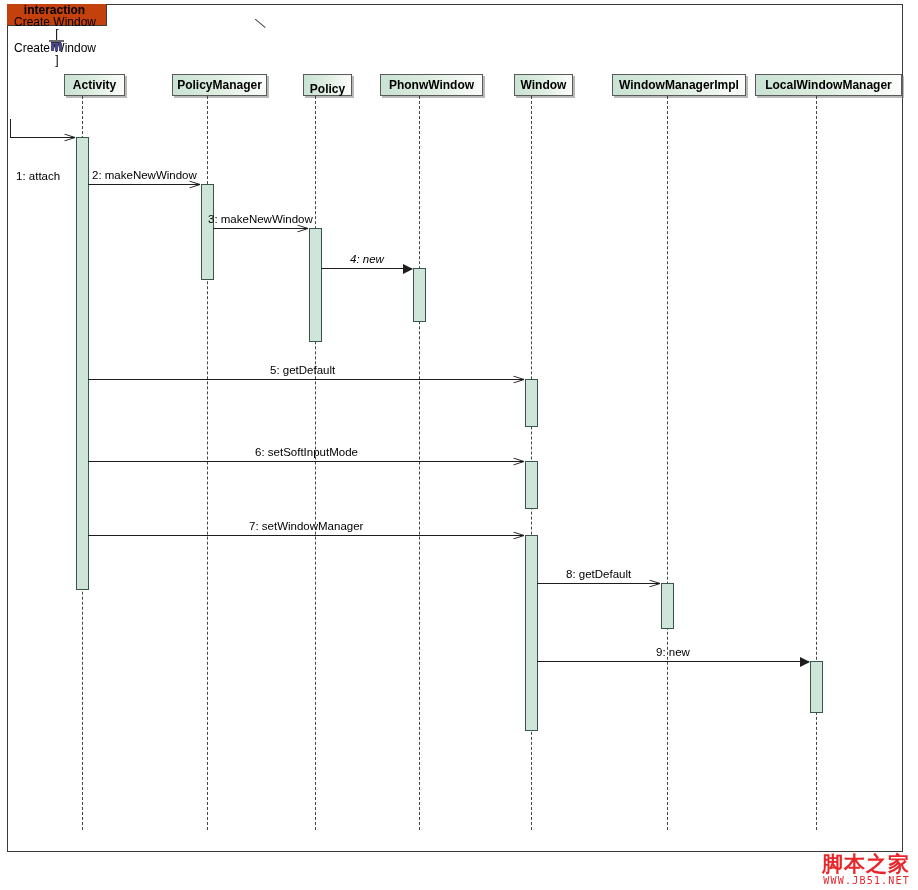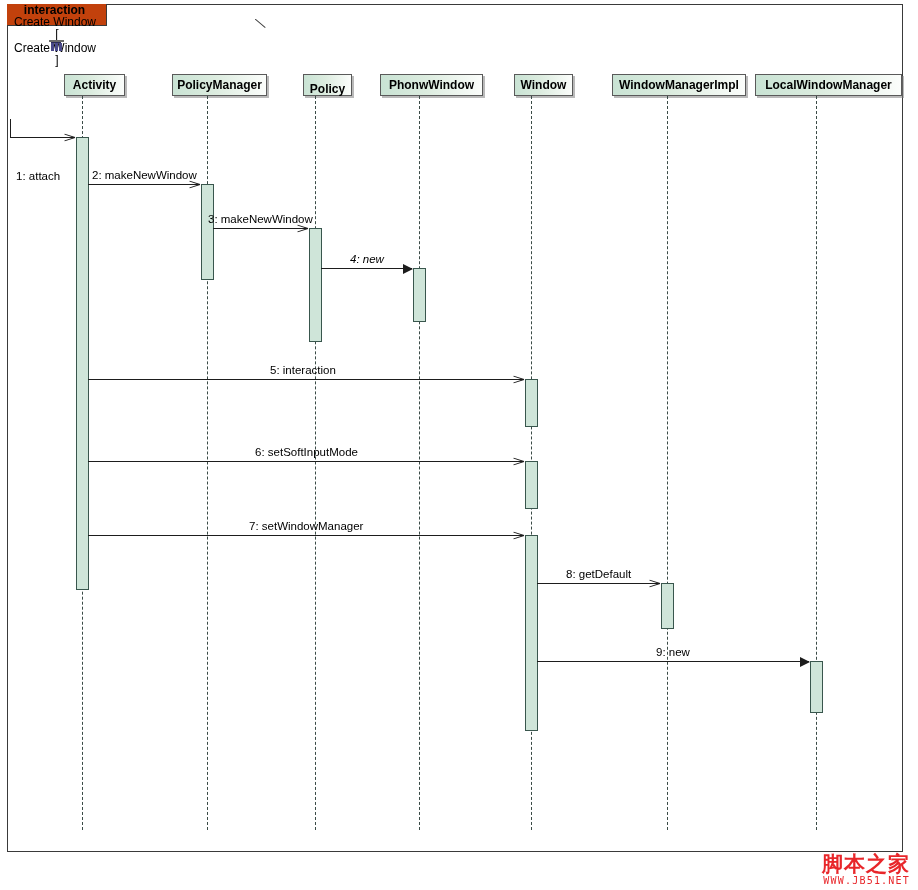--- a/index.html
+++ b/index.html
@@ -268,21 +268,21 @@
       <div class="arrow-open" style="left: 189px; top: 179px;"></div>
       <div class="msg-label" style="top: 170px; left: 92px;">2:  makeNewWindow</div>
       <div class="msg-line" style="left: 213px; top: 228px; width: 95px;"></div>
       <div class="arrow-open" style="left: 297px; top: 223px;"></div>
       <div class="msg-label" style="top: 214px; left: 208px;">3:  makeNewWindow</div>
       <div class="msg-line" style="left: 321px; top: 268px; width: 91px;"></div>
       <div class="arrow-solid" style="left: 403px; top: 264px;"></div>
       <div class="msg-label" style="top: 254px; left: 350px; font-style: italic;">4:  new</div>
       <div class="msg-line" style="left: 88px; top: 379px; width: 436px;"></div>
       <div class="arrow-open" style="left: 513px; top: 374px;"></div>
-      <div class="msg-label" style="top: 365px; left: 270px;">5:  interaction</div>
+      <div class="msg-label" style="top: 365px; left: 270px;">5:  getDefault</div>
       <div class="msg-line" style="left: 88px; top: 461px; width: 436px;"></div>
       <div class="arrow-open" style="left: 513px; top: 456px;"></div>
       <div class="msg-label" style="top: 447px; left: 255px;">6:  setSoftInputMode</div>
       <div class="msg-line" style="left: 88px; top: 535px; width: 436px;"></div>
       <div class="arrow-open" style="left: 513px; top: 530px;"></div>
       <div class="msg-label" style="top: 521px; left: 249px;">7:  setWindowManager</div>
       <div class="msg-line" style="left: 537px; top: 583px; width: 123px;"></div>
       <div class="arrow-open" style="left: 649px; top: 578px;"></div>
       <div class="msg-label" style="top: 569px; left: 566px;">8:  getDefault</div>
       <div class="msg-line" style="left: 537px; top: 661px; width: 272px;"></div>

